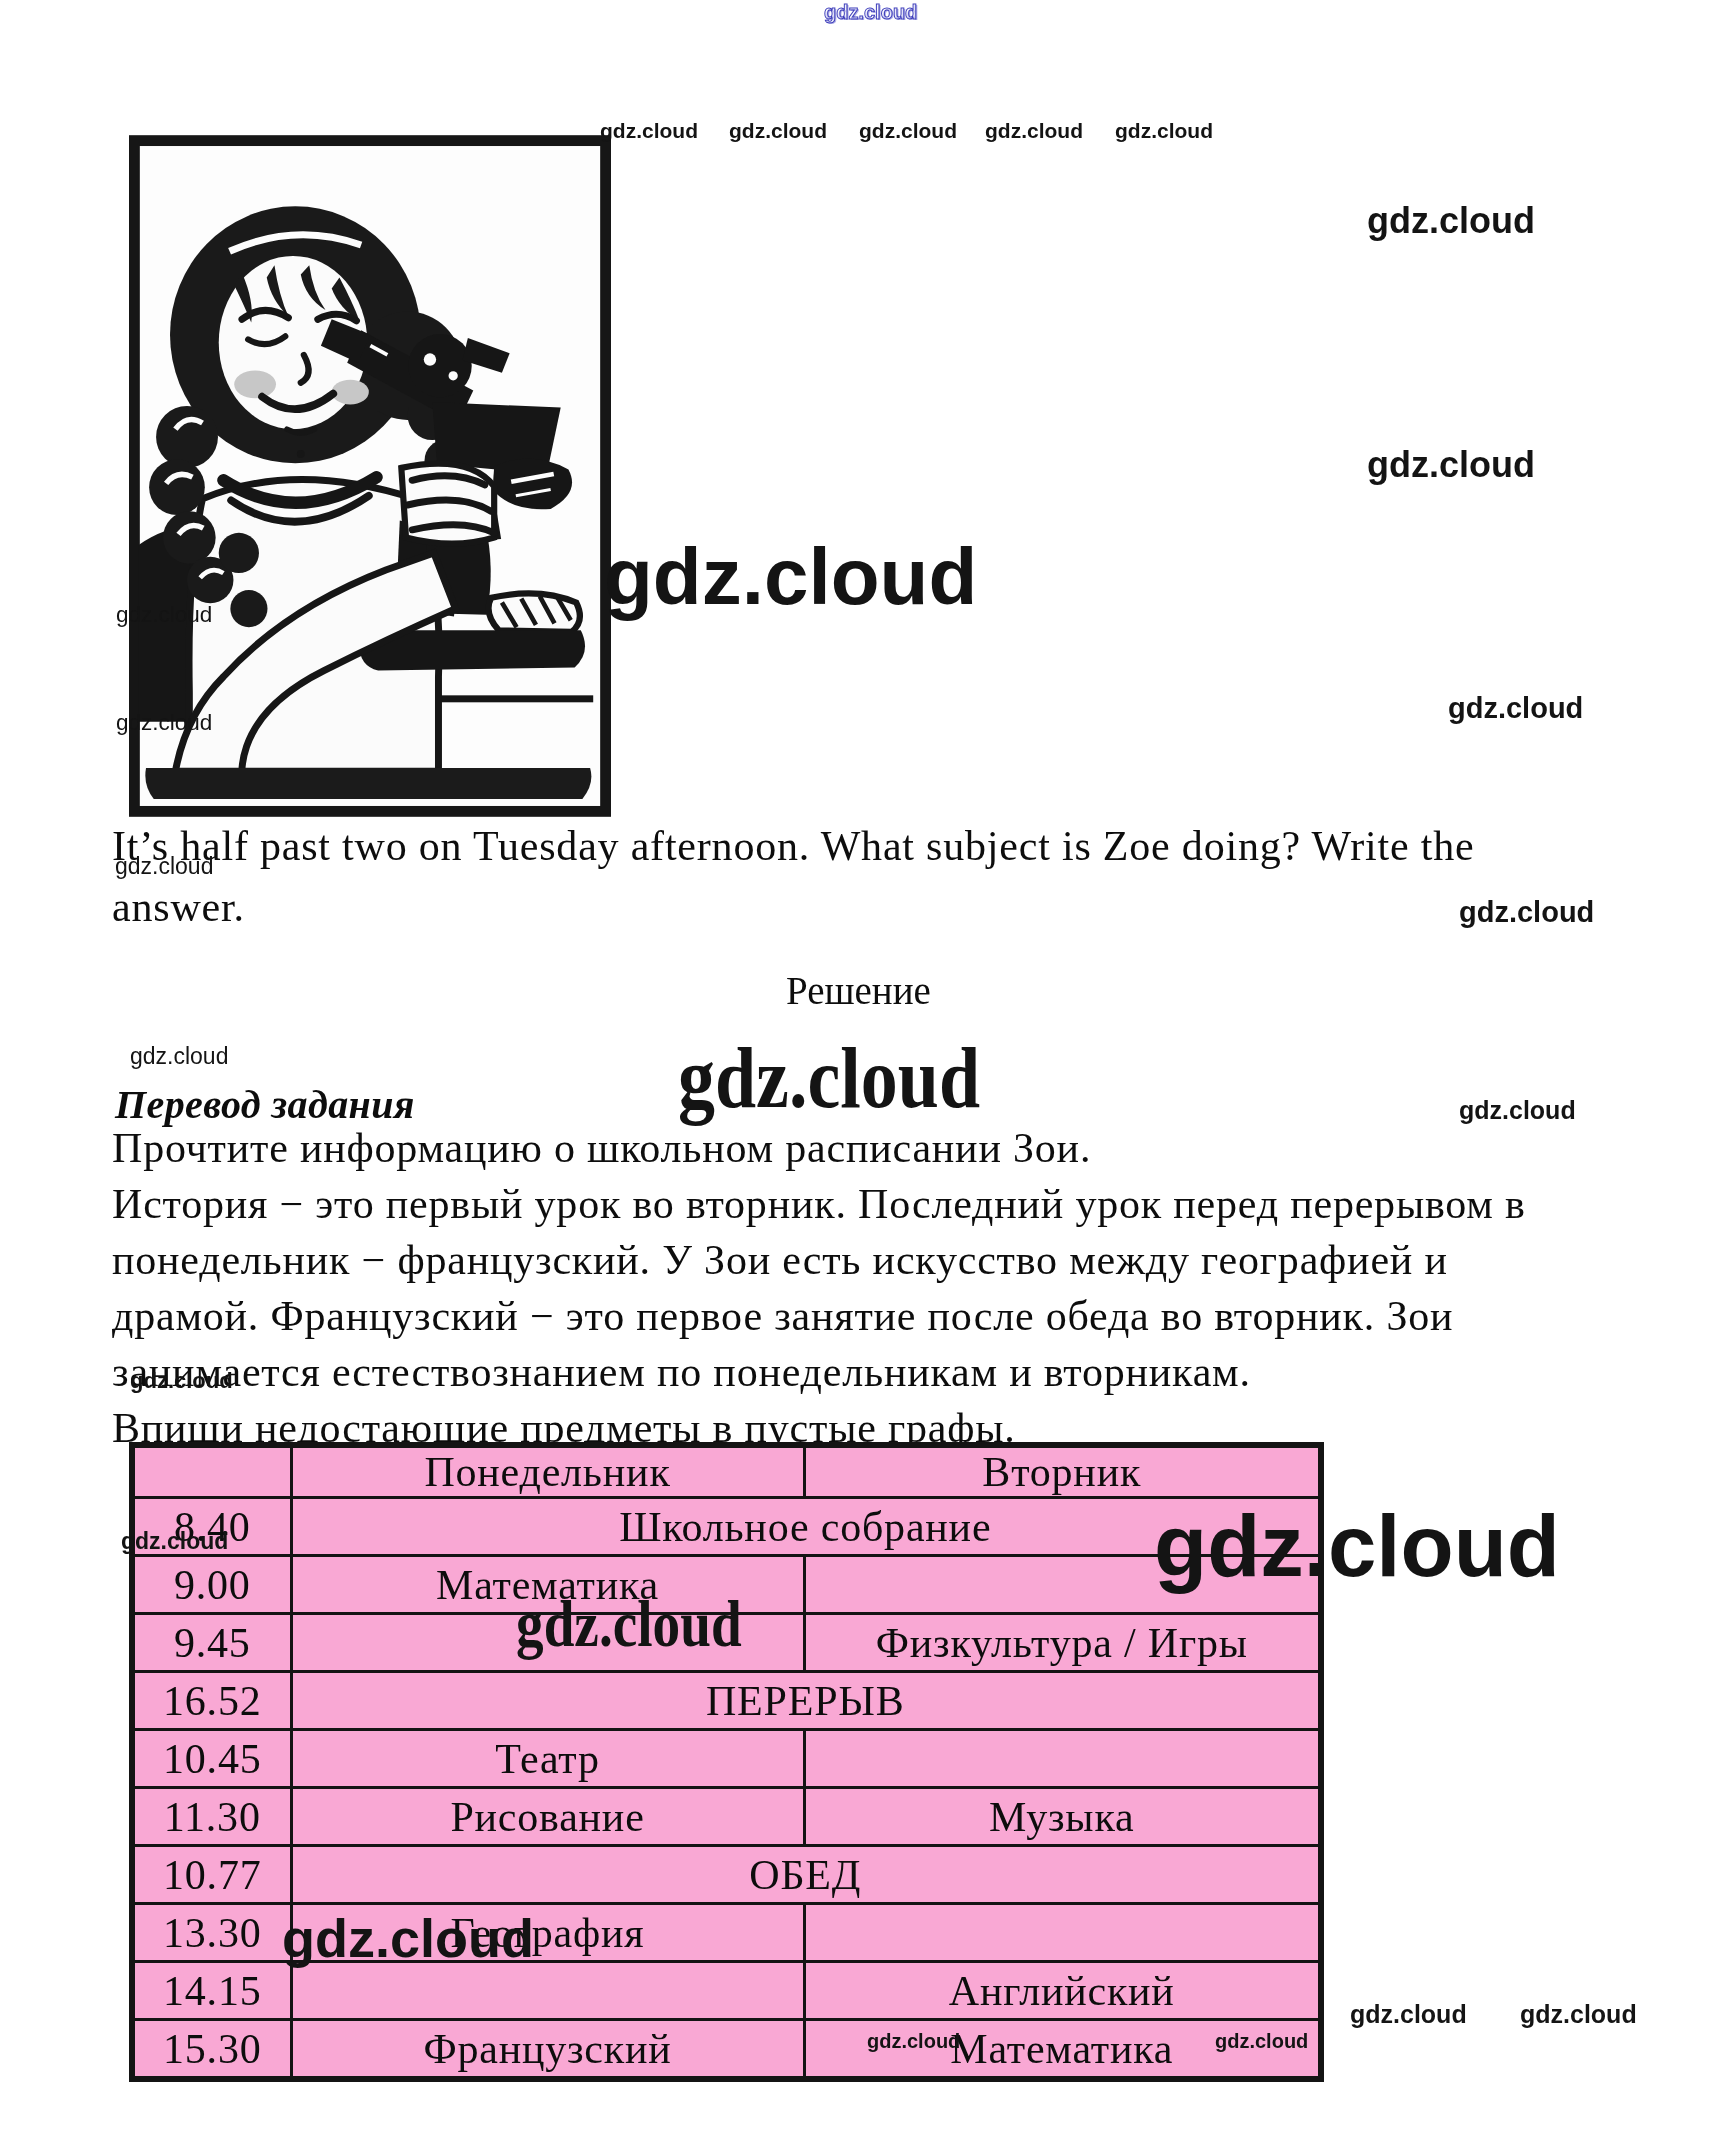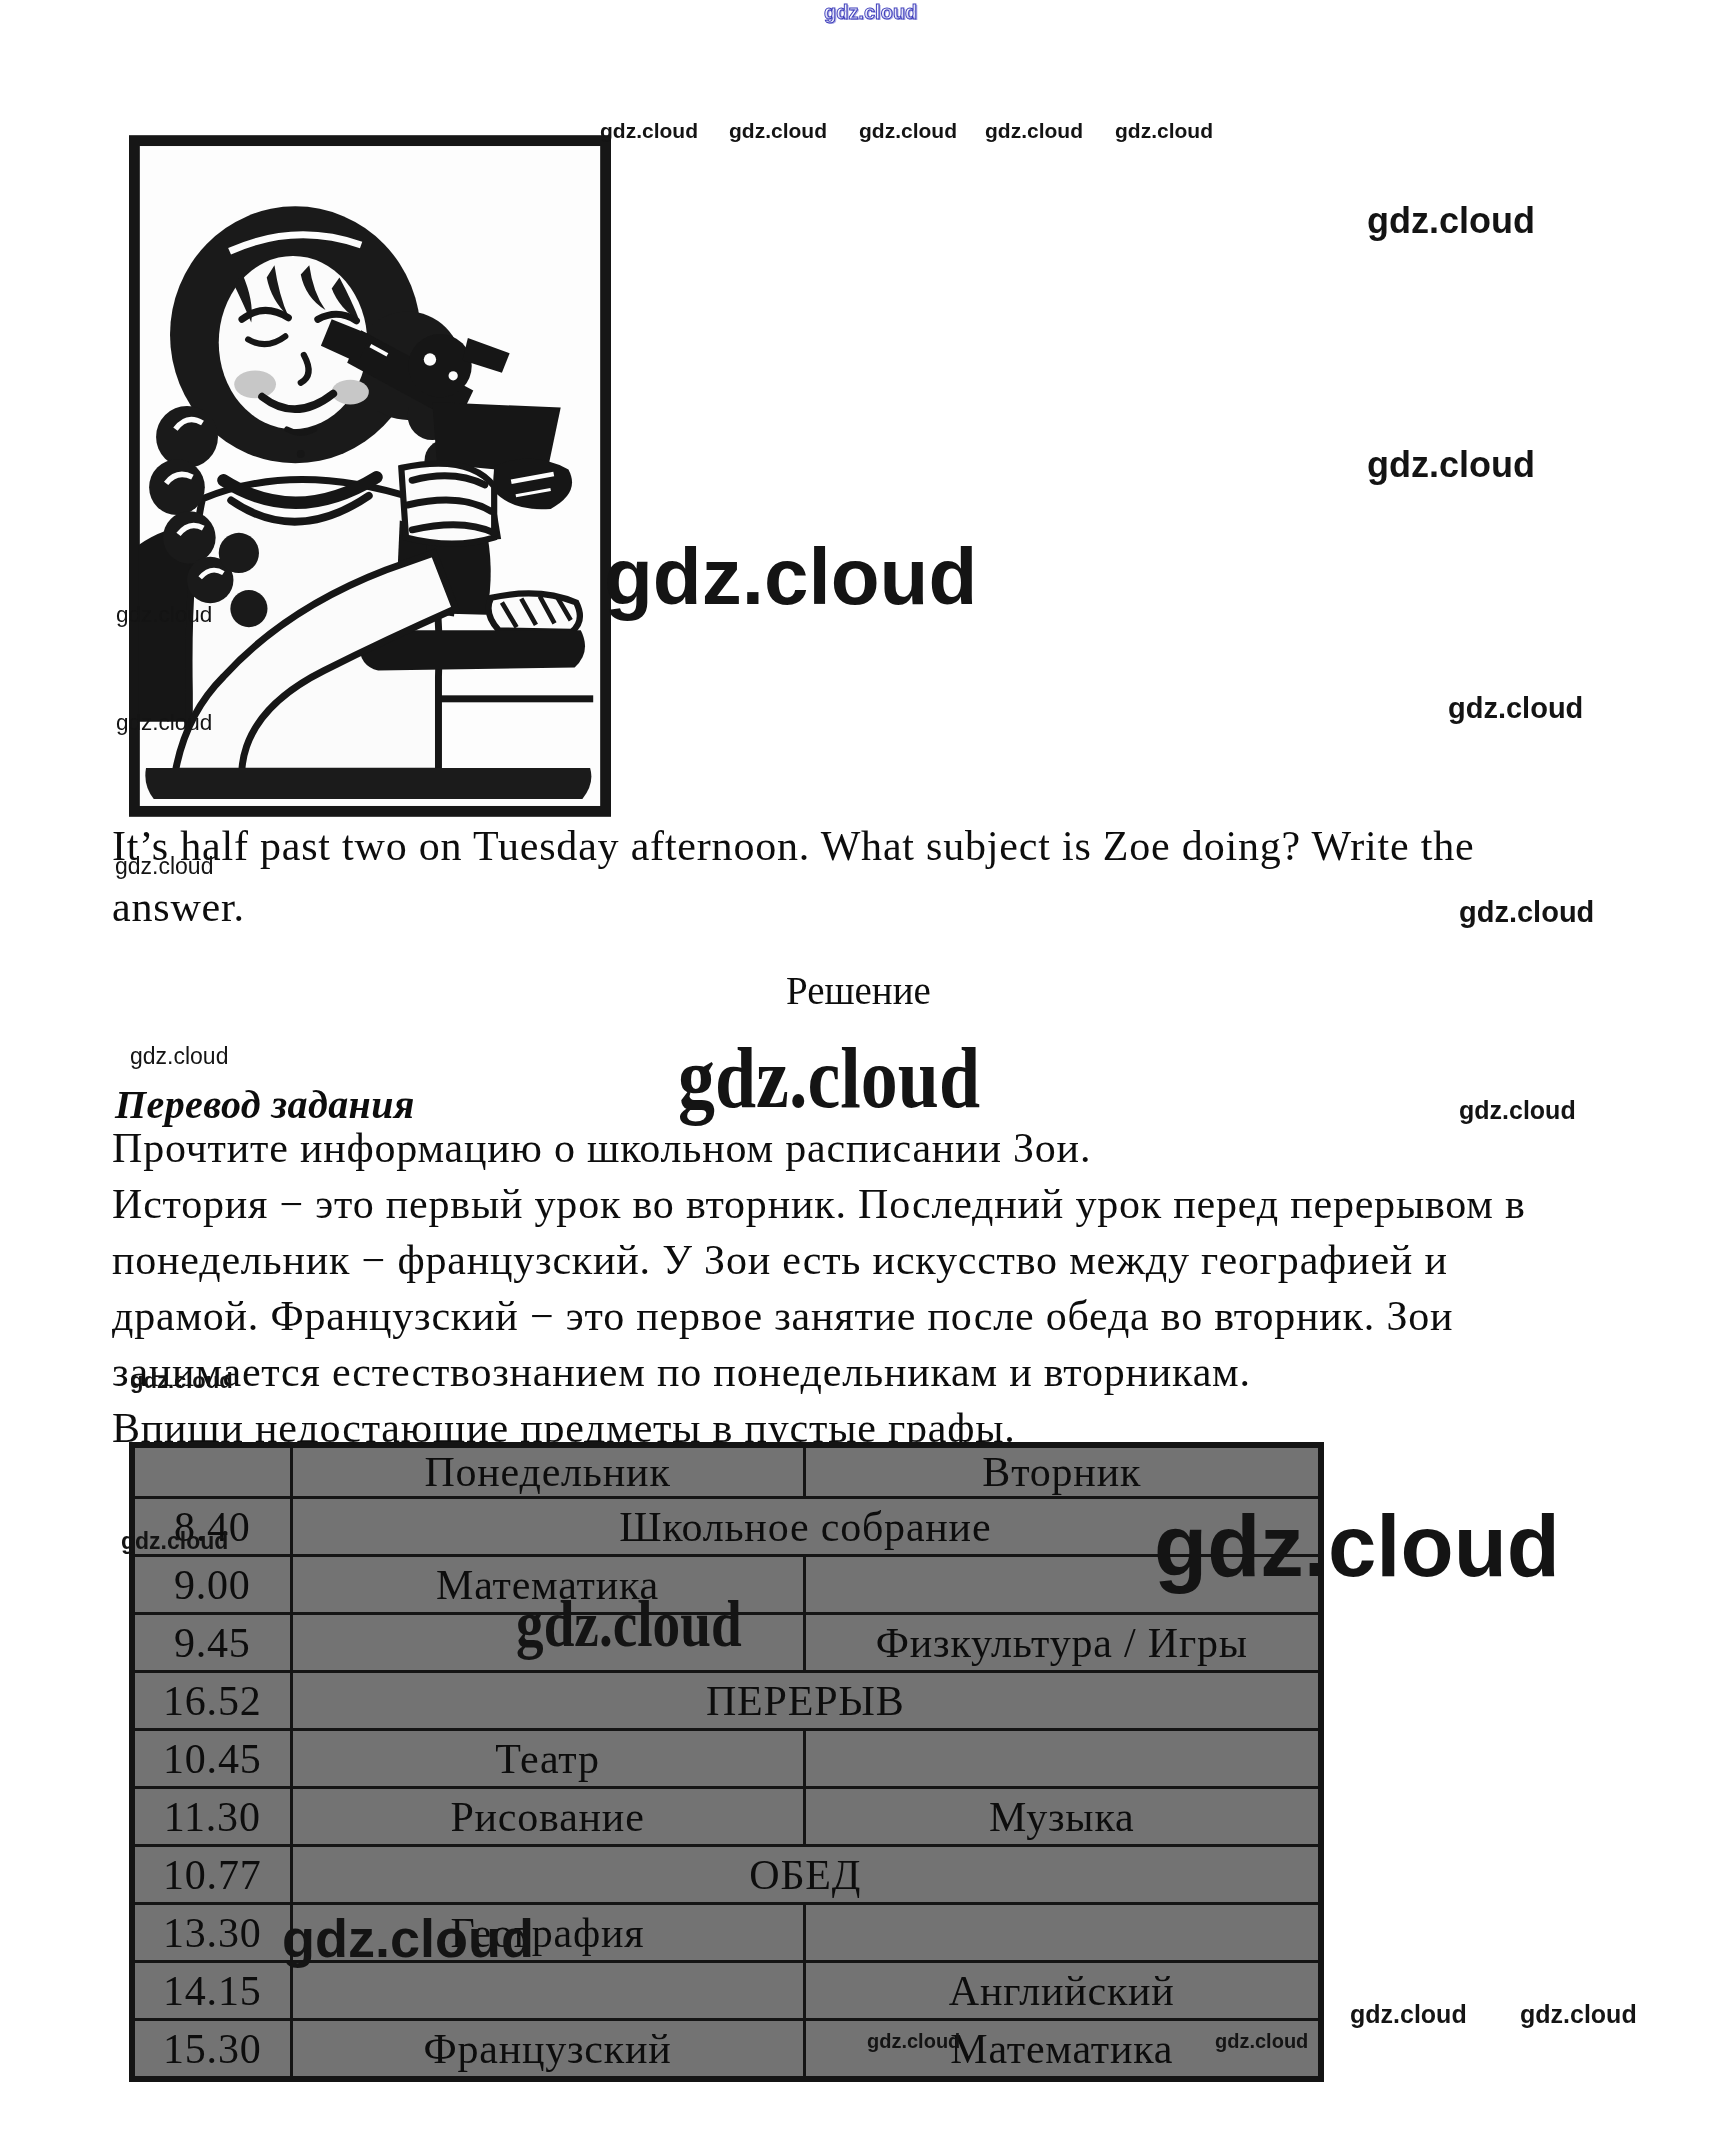--- a/index.html
+++ b/index.html
@@ -14,21 +14,21 @@
   .task-line.l1{top:822px;}
   .task-line.l2{top:883px;text-align:right;}
   
   .heading-center{position:absolute;left:0;top:968px;width:1717px;text-align:center;font-size:39px;z-index:2;}
   .subheading{position:absolute;left:115px;top:1081px;font-size:40px;font-weight:700;font-style:italic;letter-spacing:0.4px;z-index:2;}
   .para{position:absolute;left:112px;top:1124px;z-index:2;}
   .para-line{height:56px;font-size:42px;letter-spacing:0.8px;white-space:nowrap;}
   
   table.sched{
     position:absolute;left:129px;top:1442px;width:1189px;z-index:2;
-    border-collapse:collapse;table-layout:fixed;font-size:42px;letter-spacing:0.8px;background:#737373;
+    border-collapse:collapse;table-layout:fixed;font-size:42px;letter-spacing:0.8px;background:#f9a8d4;
   }
   table.sched th,table.sched td{border:3.1px solid #141414;text-align:center;padding:0;font-weight:400;overflow:hidden;}
   table.sched{border:6.2px solid #141414;}
   table.sched th{height:45px;}
   table.sched td{height:55px;}
   td.time-cell{text-align:left;padding-left:15.5px;margin-top:23px;}
   
   .wm{position:absolute;font-family:"Liberation Sans",sans-serif;color:#141414;white-space:nowrap;line-height:1;z-index:6;}
   .wm.serif{font-family:"Liberation Serif",serif;}
   .wm.cond{transform:scaleX(.85);transform-origin:left top;}

